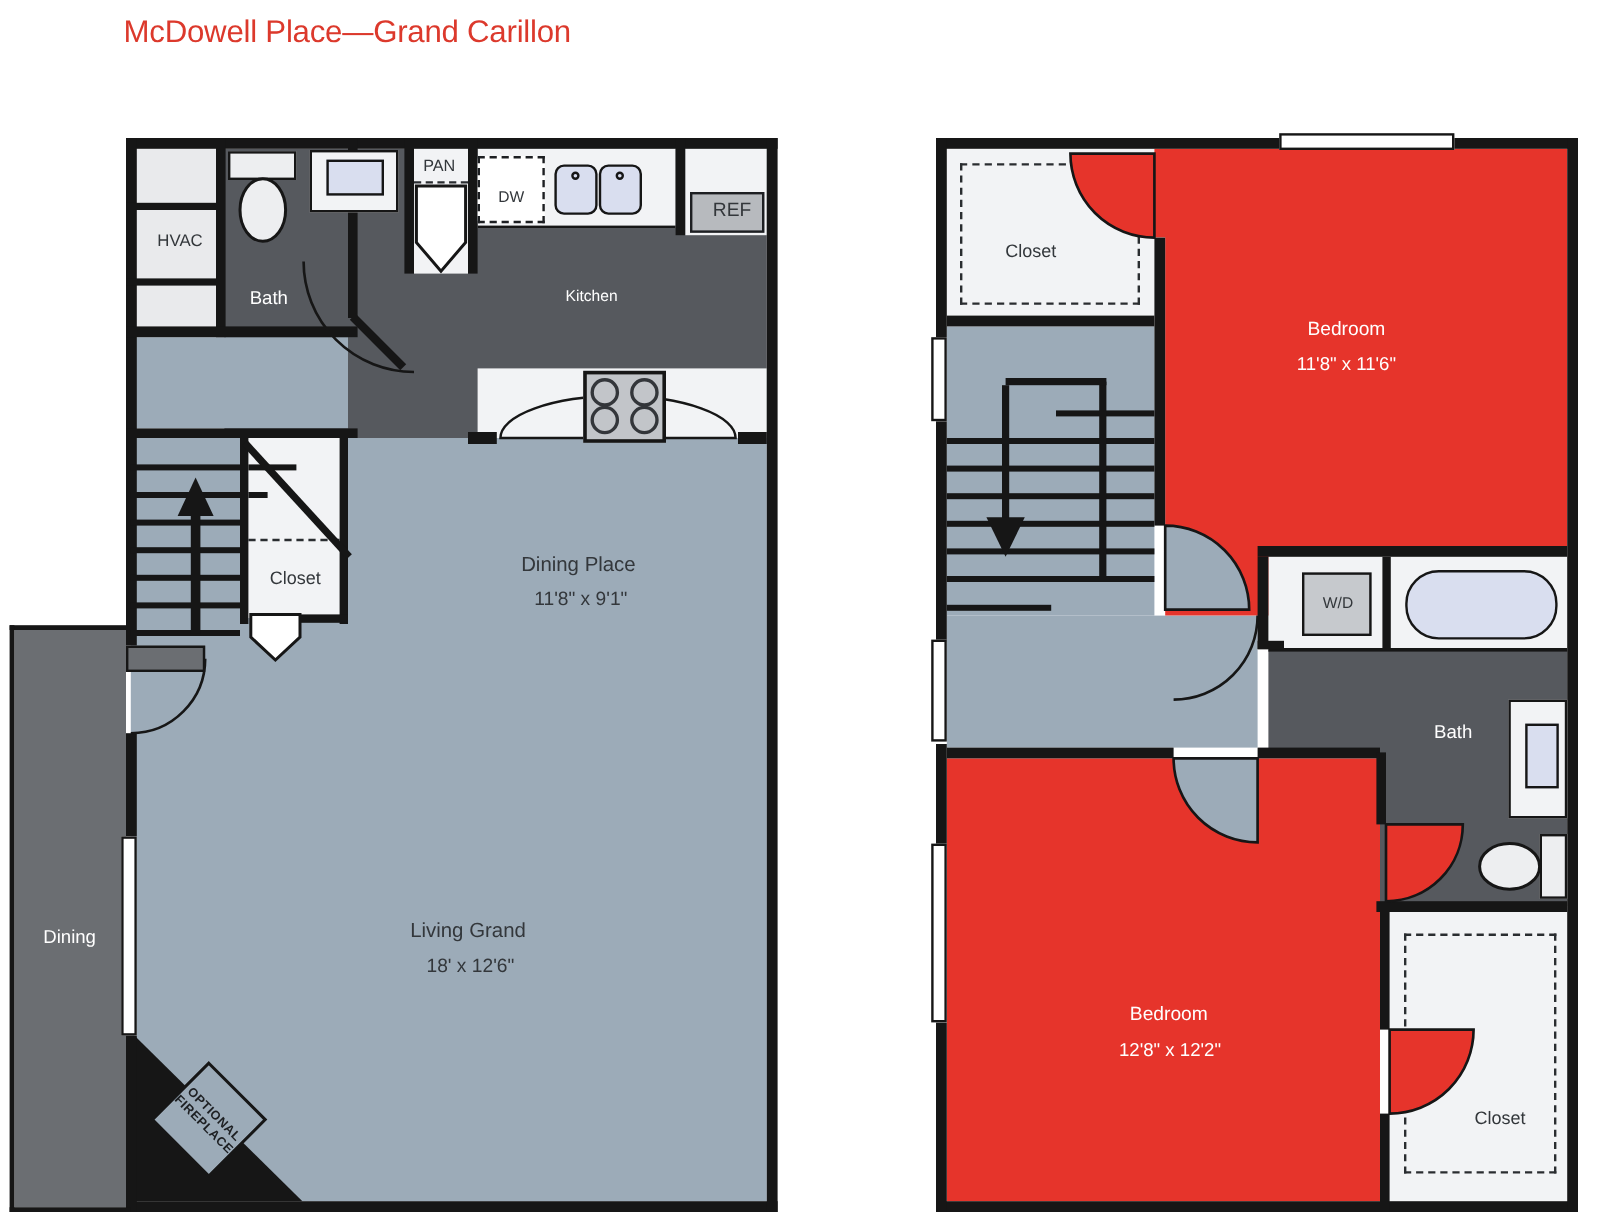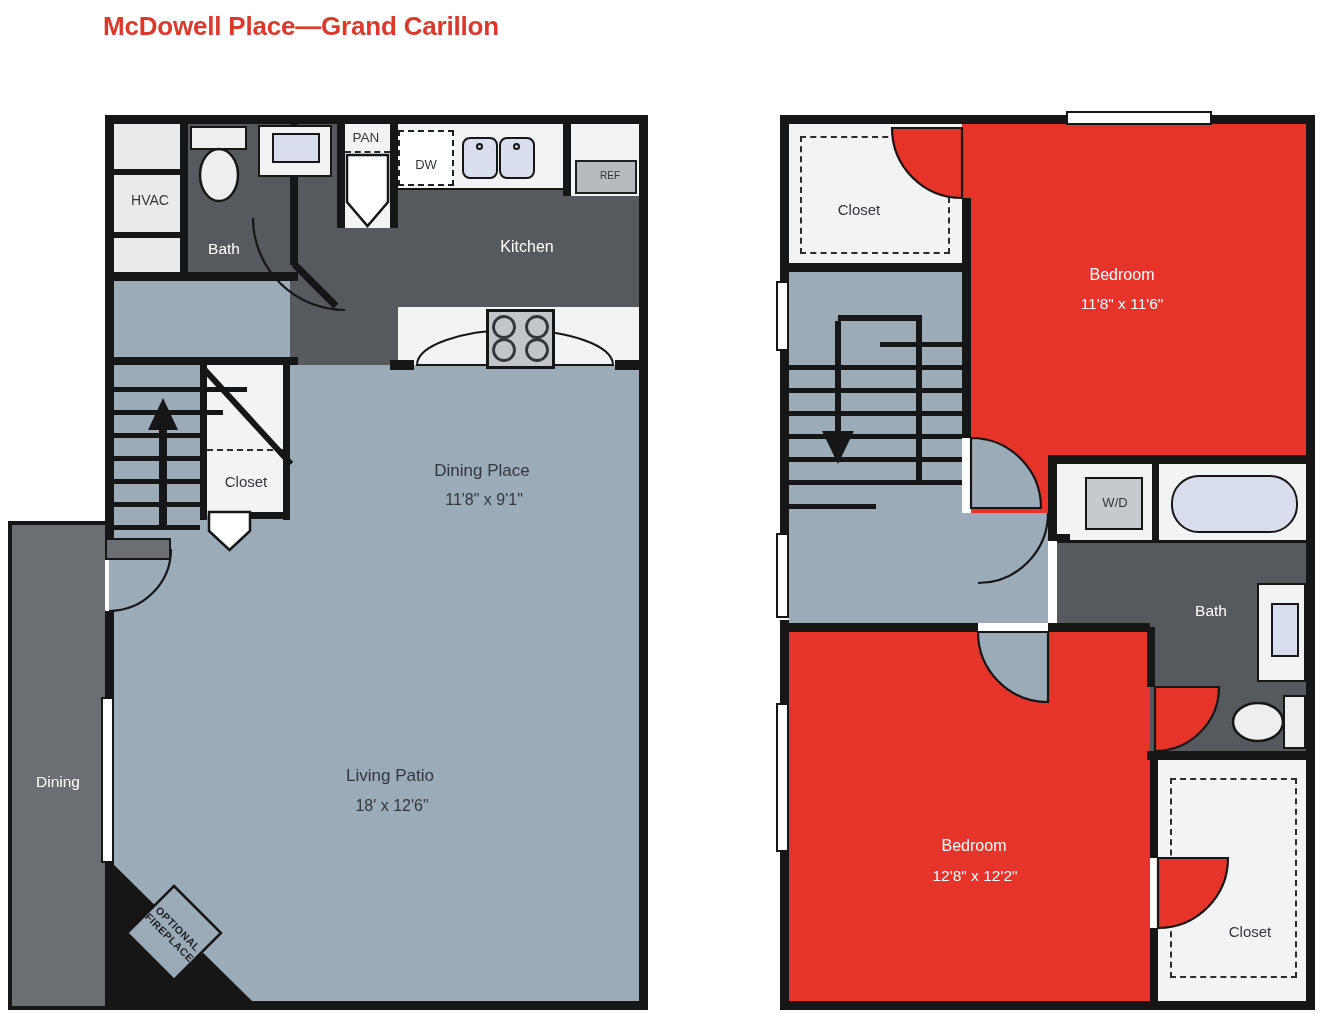--- a/index.html
+++ b/index.html
@@ -13,21 +13,21 @@
           font-family:"Liberation Sans",sans-serif}
   .abs{position:absolute}
   .w{position:absolute;background:var(--wall)}
   .f{position:absolute}
   .win{position:absolute;background:#fff;border:2px solid var(--wall)}
   .dashbox{position:absolute;border:2px dashed #2A2D30}
   .dashline{position:absolute;height:0;border-top:2px dashed #2A2D30}
   .lbl{position:absolute;transform:translate(-50%,-50%);white-space:nowrap;
        line-height:1.15;color:var(--lbl-dark);text-align:center}
   .lbl.white{color:#fff}
-  .title{position:absolute;left:103px;top:11px;font-size:26px;font-weight:700;
+  .title{position:absolute;left:103px;top:11px;font-size:26px;font-weight:400;
          color:var(--title-red);letter-spacing:-0.2px}
   svg.layer{position:absolute;left:0;top:0;width:1339px;height:1024px;pointer-events:none}
   .rot45{transform:translate(-50%,-50%) rotate(45deg);font-size:10.5px;font-weight:700;
          letter-spacing:.5px;color:#1d1f22}
 </style>
 </head>
 <body>
 
 <div id="canvas">
 
@@ -185,26 +185,26 @@
     <path d="M 978 632 L 1048 632 L 1048 702 A 70 70 0 0 1 978 632 Z" fill="var(--light)" stroke="var(--wall)" stroke-width="2.2"></path>
     <path d="M 1155 751 L 1155 687 L 1219 687 A 64 64 0 0 1 1155 751 Z" fill="var(--red)" stroke="var(--wall)" stroke-width="2.2"></path>
     <path d="M 1158 928 L 1158 858 L 1228 858 A 70 70 0 0 1 1158 928 Z" fill="var(--red)" stroke="var(--wall)" stroke-width="2.2"></path>
     <ellipse cx="1258" cy="722" rx="25" ry="19" fill="#EDEEF0" stroke="var(--wall)" stroke-width="2.5"></ellipse>
   </svg>
 
   <div class="lbl" style="left:150px;top:200px;font-size:14px">HVAC</div>
   <div class="lbl white" style="left:224px;top:249px;font-size:15.5px">Bath</div>
   <div class="lbl" style="left:366px;top:138px;font-size:13.5px">PAN</div>
   <div class="lbl" style="left:426px;top:165px;font-size:13px">DW</div>
-  <div class="lbl" style="left:610px;top:176px;font-size:10px">REF</div>
-  <div class="lbl white" style="left:527px;top:247px;font-size:16px">Kitchen</div>
+  <div class="lbl" style="left:610px;top:176px;font-size:16px">REF</div>
+  <div class="lbl white" style="left:493px;top:247px;font-size:13px">Kitchen</div>
   <div class="lbl" style="left:482px;top:471px;font-size:17px">Dining Place</div>
   <div class="lbl" style="left:484px;top:500px;font-size:16px">11'8" x 9'1"</div>
   <div class="lbl" style="left:246px;top:482px;font-size:15px">Closet</div>
-  <div class="lbl" style="left:390px;top:776px;font-size:17px">Living Patio</div>
+  <div class="lbl" style="left:390px;top:776px;font-size:17px">Living Grand</div>
   <div class="lbl" style="left:392px;top:806px;font-size:16px">18' x 12'6"</div>
   <div class="lbl white" style="left:58px;top:782px;font-size:15.5px">Dining</div>
   <div class="rot45 abs" style="left:174px;top:933px;text-align:center">
     <div>OPTIONAL</div>
     <div>FIREPLACE</div>
   </div>
 
   <div class="lbl" style="left:859px;top:210px;font-size:15px">Closet</div>
   <div class="lbl white" style="left:1122px;top:275px;font-size:16px">Bedroom</div>
   <div class="lbl white" style="left:1122px;top:304px;font-size:15.5px">11'8" x 11'6"</div>

